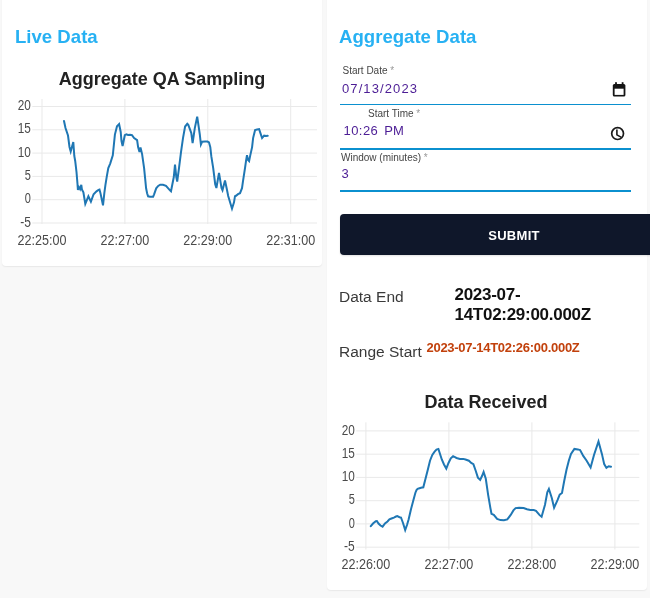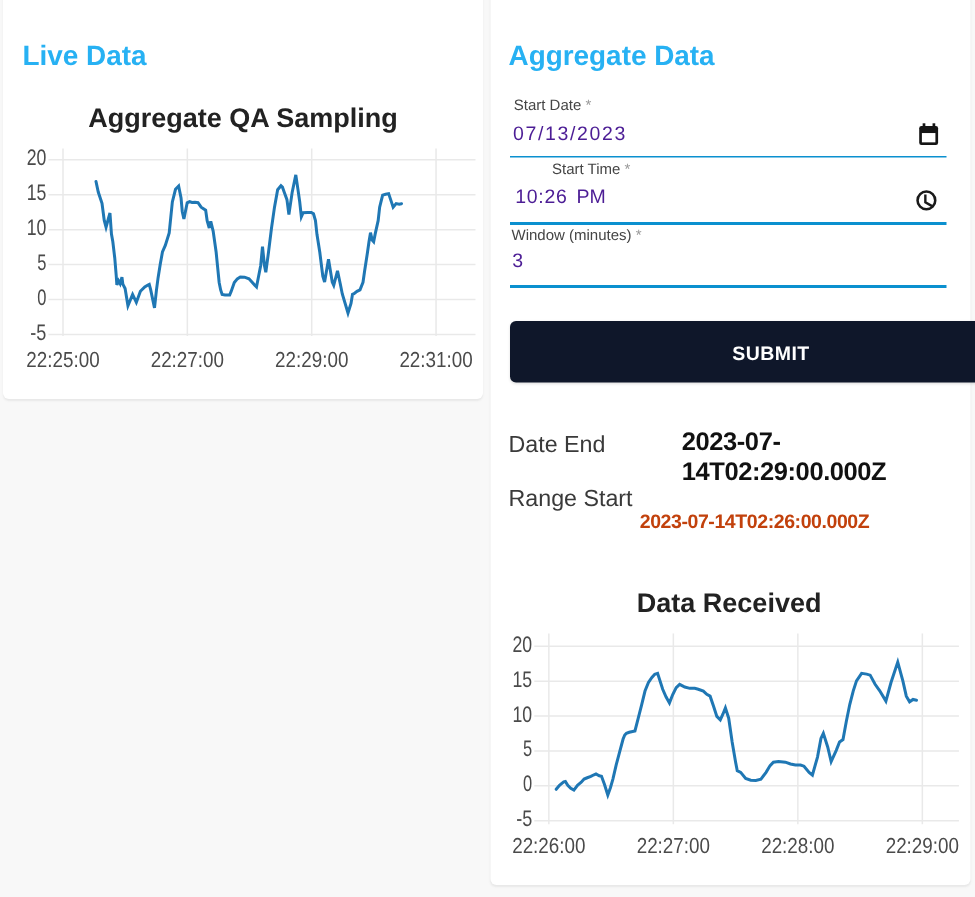--- a/index.html
+++ b/index.html
@@ -130,16 +130,16 @@
   <div class="uline" style="top:148px;"></div>
 
   <div class="abs flabel" style="left:341px;top:151.8px;text-align:center;">Window (minutes) <span style="color:#999;">*</span></div>
   <div class="abs fval" style="left:341.5px;top:165.8px;">3</div>
   <div class="uline" style="top:190.4px;"></div>
 
   <div class="abs" style="left:340px;top:214px;width:348px;height:40.5px;background:#0f172a;border-radius:4px;box-shadow:0 1px 2px rgba(0,0,0,0.12);">
     <div style="text-align:center;line-height:43px;color:#fff;font-size:13px;font-weight:bold;letter-spacing:0.3px;">SUBMIT</div>
   </div>
 
-  <div class="abs" style="left:339px;top:287.5px;font-size:15.5px;color:#3a3a3a;">Date End</div>
+  <div class="abs" style="left:339px;top:287.5px;font-size:15.5px;color:#3a3a3a;">Data End</div>
   <div class="abs" style="left:426.5px;top:285.4px;font-size:17px;letter-spacing:-0.28px;font-weight:bold;color:#111;margin-left:28px;">2023-07-14T02:29:00.000Z</div>
-  <div class="abs" style="left:339px;top:324px;font-size:15.5px;color:#3a3a3a;">Range Start</div>
+  <div class="abs" style="left:339px;top:343px;font-size:15.5px;color:#3a3a3a;">Range Start</div>
   <div class="abs" style="left:426.5px;top:340.4px;font-size:13px;letter-spacing:-0.28px;font-weight:bold;color:#c2410c;">2023-07-14T02:26:00.000Z</div>
 
 </body></html>

